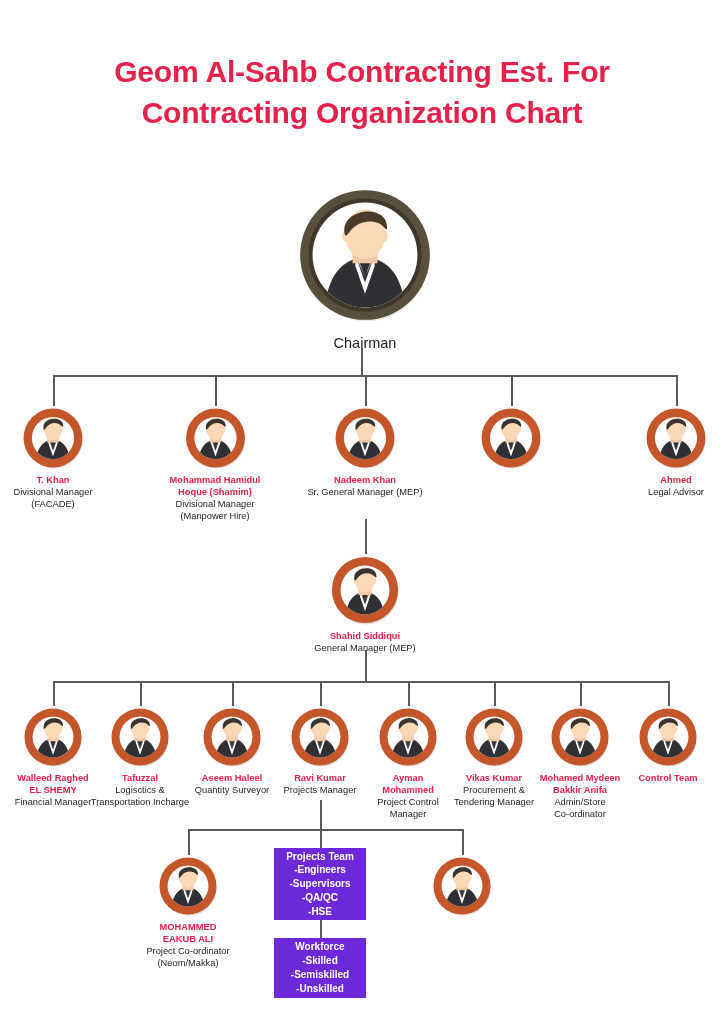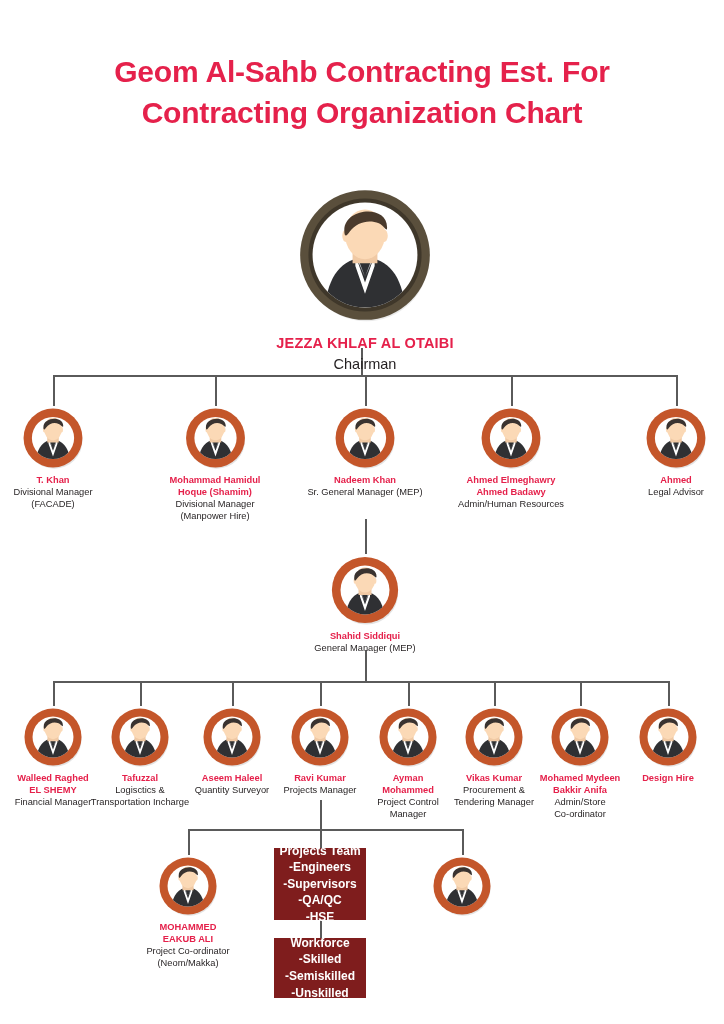--- a/index.html
+++ b/index.html
@@ -79,23 +79,23 @@
   #node-chairman .rl { font-size: 14.5px; }
   #node-chairman .node-labels { margin-top: 9px; line-height: 1.45; }
 
   
   #node-gm .nm, #node-gm .rl { font-size: 9.3px; }
 
   
   .obox {
     position: absolute;
     transform: translateX(-50%);
-    background: #7f1d1d;
+    background: #6d28d9;
     color: #ffffff;
-    font-size: 12px;
+    font-size: 10px;
     font-weight: bold;
     line-height: 1.38;
     text-align: center;
     display: flex;
     flex-direction: column;
     align-items: center;
     justify-content: center;
     box-sizing: border-box;
     padding: 4px 6px;
   }
@@ -159,21 +159,20 @@
           <path d="M58 48 L50 66 L56 50 Z" fill="#c9ccd1"></path>
           <path d="M41 44 h18 v12 h-18 z" fill="#f0c9a4"></path>
           <ellipse cx="50" cy="35" rx="14.5" ry="18" fill="#fbd9b6"></ellipse>
           <ellipse cx="36.5" cy="36" rx="3" ry="4.6" fill="#fbd9b6"></ellipse>
           <ellipse cx="63.5" cy="36" rx="3" ry="4.6" fill="#fbd9b6"></ellipse>
           <path d="M35 32 C35 16 66 13 66 30 C66 34 64 29 60 27 C53 24 44 26 39 33 C37 36 35 38 35 32 Z" fill="#4a3a2c"></path>
         </g>
       </svg>
     </div>
     <div class="node-labels">
-      <span class="nm">JEZZA KHLAF AL OTAIBI</span>
       <span class="rl">Chairman</span>
     </div>
   </div>
 
   <div class="node" style="left:53px; top:406px; width:110px;">
     <div class="avatar" style="width:64px; height:64px;">
       <svg width="64" height="64" viewBox="0 0 100 100">
         <defs>
             <clipPath id="cp1">
               <circle cx="50" cy="50" r="33"></circle>
@@ -281,25 +280,20 @@
           <path d="M42 49 L50 67 L44 51 Z" fill="#c9ccd1"></path>
           <path d="M58 49 L50 67 L56 51 Z" fill="#c9ccd1"></path>
           <path d="M41 45 h18 v12 h-18 z" fill="#f0c9a4"></path>
           <ellipse cx="50" cy="36" rx="14" ry="17.5" fill="#fbd9b6"></ellipse>
           <ellipse cx="37" cy="37" rx="2.8" ry="4.4" fill="#fbd9b6"></ellipse>
           <ellipse cx="63" cy="37" rx="2.8" ry="4.4" fill="#fbd9b6"></ellipse>
           <path d="M35 33 C35 17 66 15 66 31 C66 35 63 30 59 28 C52 25 44 27 39 34 C37 37 35 39 35 33 Z" fill="#3a3330"></path>
         </g>
       </svg>
     </div>
-    <div class="node-labels">
-      <span class="nm">Ahmed Elmeghawry</span>
-      <span class="nm">Ahmed Badawy</span>
-      <span class="rl">Admin/Human Resources</span>
-    </div>
   </div>
 
   <div class="node" style="left:676px; top:406px; width:96px;">
     <div class="avatar" style="width:64px; height:64px;">
       <svg width="64" height="64" viewBox="0 0 100 100">
         <defs>
             <clipPath id="cp5">
               <circle cx="50" cy="50" r="33"></circle>
             </clipPath>
           </defs>
@@ -590,21 +584,21 @@
           <path d="M58 49 L50 67 L56 51 Z" fill="#c9ccd1"></path>
           <path d="M41 45 h18 v12 h-18 z" fill="#f0c9a4"></path>
           <ellipse cx="50" cy="36" rx="14" ry="17.5" fill="#fbd9b6"></ellipse>
           <ellipse cx="37" cy="37" rx="2.8" ry="4.4" fill="#fbd9b6"></ellipse>
           <ellipse cx="63" cy="37" rx="2.8" ry="4.4" fill="#fbd9b6"></ellipse>
           <path d="M35 33 C35 17 66 15 66 31 C66 35 63 30 59 28 C52 25 44 27 39 34 C37 37 35 39 35 33 Z" fill="#3a3330"></path>
         </g>
       </svg>
     </div>
     <div class="node-labels">
-      <span class="nm">Design Hire</span>
+      <span class="nm">Control Team</span>
     </div>
   </div>
 
   <div class="node" style="left:188px; top:855px; width:112px;">
     <div class="avatar" style="width:62px; height:62px;">
       <svg width="62" height="62" viewBox="0 0 100 100">
         <defs>
             <clipPath id="cp15">
               <circle cx="50" cy="50" r="33"></circle>
             </clipPath>

